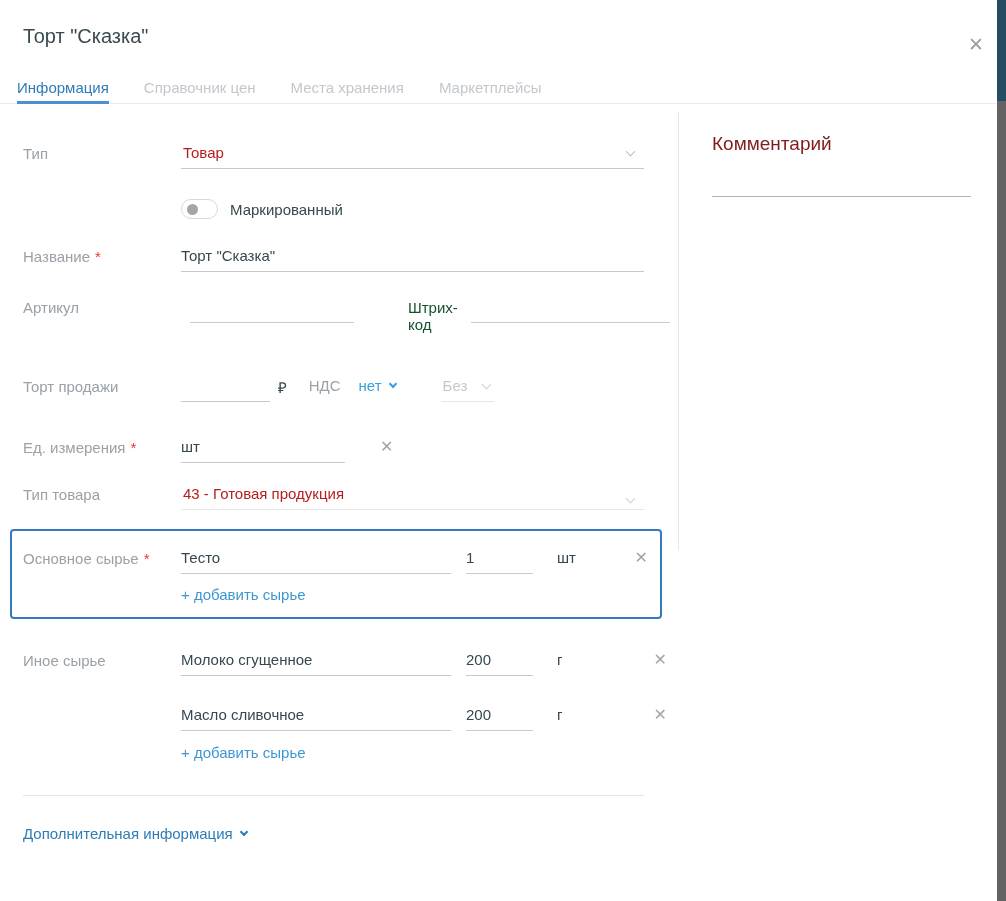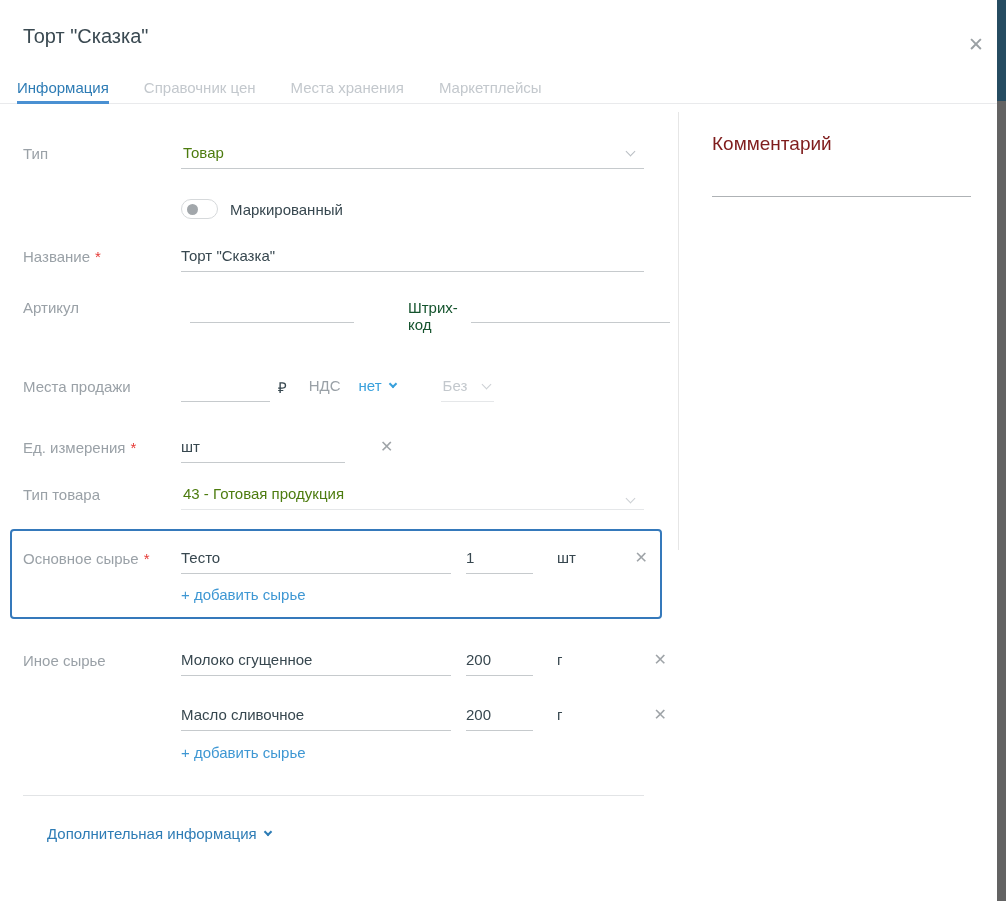--- a/index.html
+++ b/index.html
@@ -29,21 +29,21 @@
            font:15px "Liberation Sans",sans-serif; color:#37474f; padding:2px 0 7px; }
   .full { width:463px; }
   .w164 { width:164px; }
   .w89 { width:89px; }
   .w270 { width:270px; }
   .w67 { width:67px; }
 
   .select { display:flex; justify-content:space-between; align-items:center; width:463px;
             border-bottom:1px solid #c6cacd; padding:2px 10px 7px 2px; cursor:pointer; }
   .select.disabled { border-bottom-color:#e5e7e9;align-items:flex-end; }
-  .ph { font-size:15px; color:#4d7c0f; }
+  .ph { font-size:15px; color:#b91c1c; }
   .chev { display:inline-block; width:7px; height:7px; border-right:1.5px solid #b9bec3;
           border-bottom:1.5px solid #b9bec3; transform:rotate(45deg); margin-top:-3px; }
   .chev.light { border-color:#ccd0d4; }
   .chev.blue { border-color:#38a0dc; border-width:2px; width:6px; height:6px; }
   .chev.blue2 { border-color:#2e7cb5; border-width:2px; width:6px; height:6px; margin-left:8px; }
 
   .hstack { display:flex; align-items:flex-start; }
 
   .toggle { width:37px; height:20px; border:1px solid #d6d9db; border-radius:10px;
             background:#fff; position:relative; cursor:pointer; flex:none; }
@@ -75,21 +75,21 @@
   .gap15 { margin-left:15px; }
   .addlink { font-size:15px; color:#3e97d3; cursor:pointer; }
   .ml158 { margin-left:158px; }
 
   .mt38{margin-top:38px;} .mt30{margin-top:30px;} .mt26{margin-top:26px;}
   .mt24{margin-top:24px;gap:9px;} .mt42{margin-top:42px;} .mt34{margin-top:34px;}
   .mt20{margin-top:20px;} .mt28{margin-top:28px;} .mt13{margin-top:13px;}
   .mt12{margin-top:12px;}
 
   .hr { margin-top:33px; width:621px; border-top:1px solid #e2e4e6; }
-  .addinfo { margin-top:29px; display:flex; align-items:center; cursor:pointer;margin-left:24px; }
+  .addinfo { margin-top:29px; display:flex; align-items:center; cursor:pointer; }
   .addinfo span.txt { font-size:15px; color:#2e7cb5; }
 
   .comment-col { margin-top:8px; margin-left:11px; border-left:1px solid #e6e6e6;
                  height:438px; padding:21px 0 0 33px; flex:1; }
   .comment-lbl { font-size:19px; color:#7f1d1d; }
   .comment-input { width:259px; margin-top:15px; border-bottom-color:#aeb2b5; }
 
   .edge-strip { position:fixed; top:0; right:0; width:9px; height:901px; background:#636363; }
   .edge-top { width:9px; height:101px; background:#264c61; }
 </style>
@@ -138,21 +138,21 @@
       <div class="row mt24">
         <div class="lbl">Артикул</div>
         <div class="hstack" style="flex:1;">
           <input class="uline w164" value="" style="">
           <div class="barcode-lbl">Штрих-код</div>
           <input class="uline barcode-input" value="" style="">
         </div>
       </div>
 
       <div class="row mt42">
-        <div class="lbl">Места продажи</div>
+        <div class="lbl">Торт продажи</div>
         <div class="hstack">
           <input class="uline w89" value="" style="">
           <span class="rub">₽</span>
           <span class="vat-lbl">НДС</span>
           <span class="vat-sel">
               <span>нет</span>
               <span class="chev blue"></span>
             </span>
           <span class="vat-type">
               <span>Без</span>

